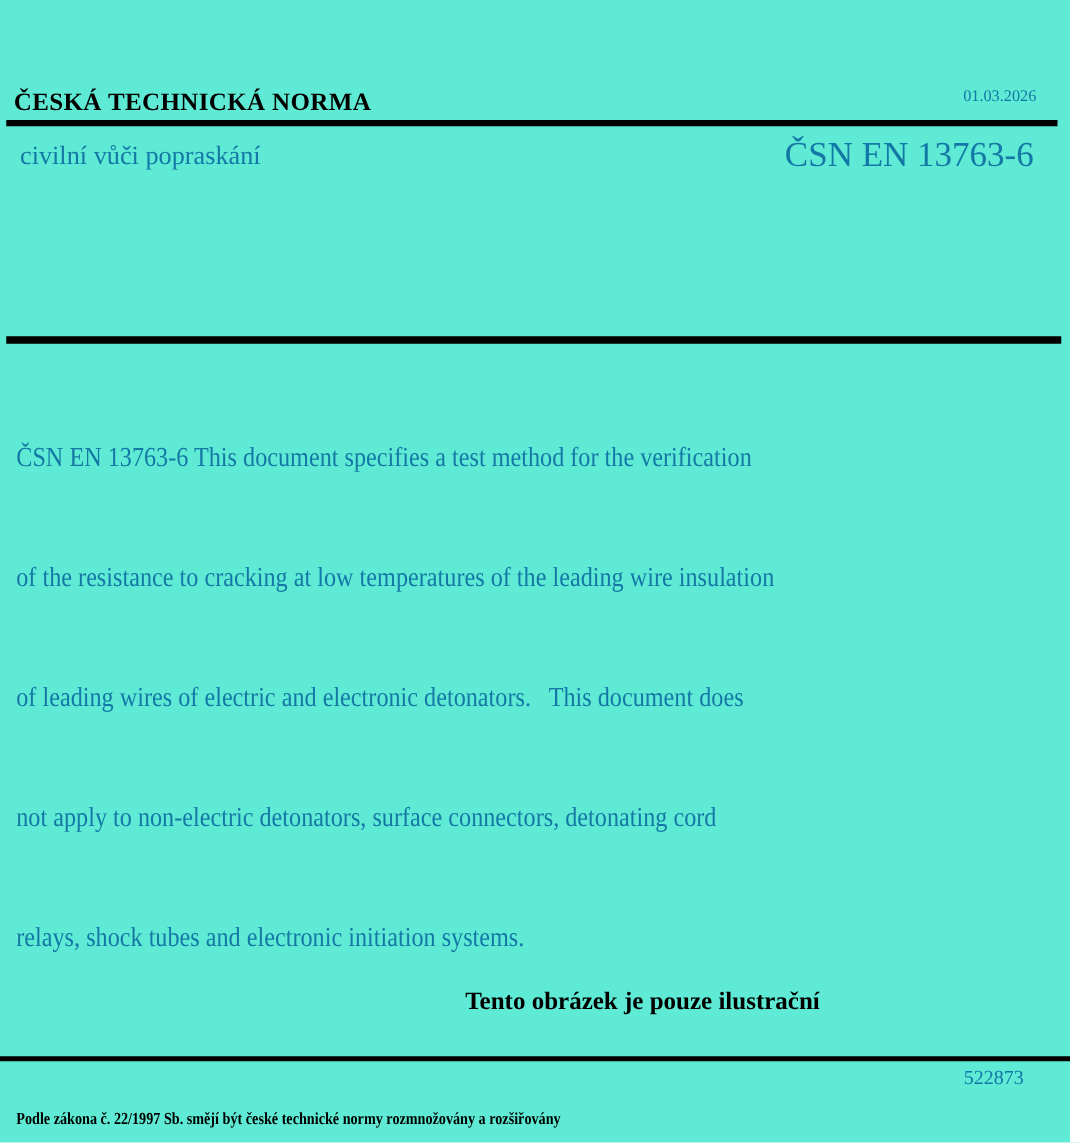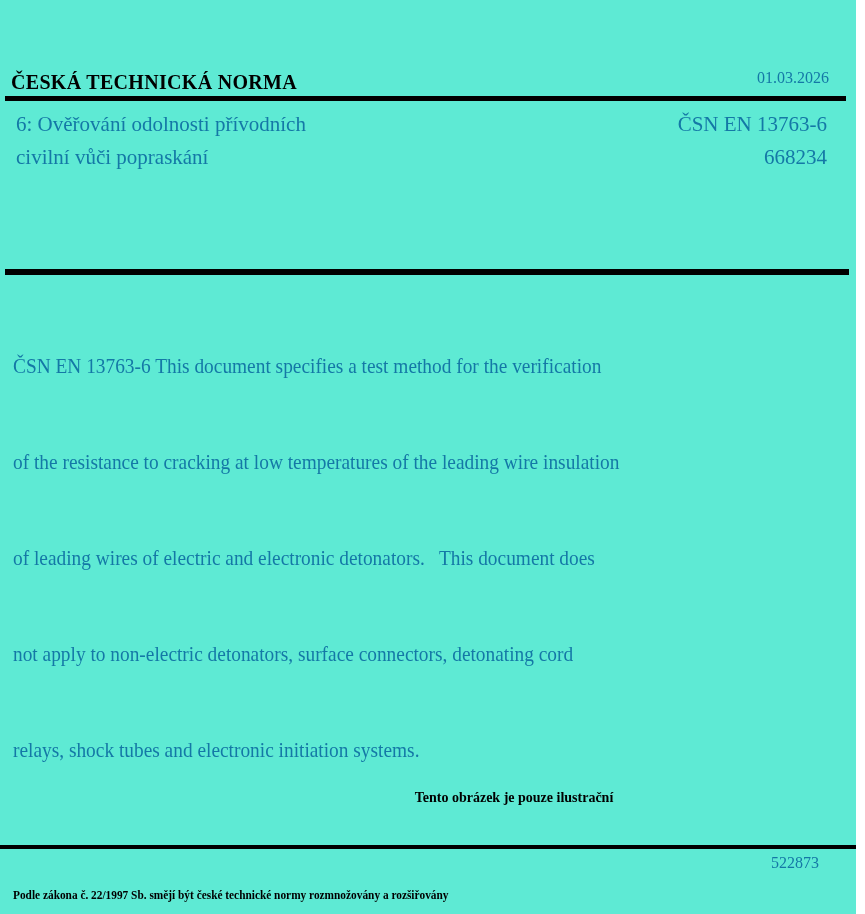--- a/index.html
+++ b/index.html
@@ -17,60 +17,60 @@
   
   .header-title {
     left: 11px; top: 71px;
     font-size: 20px; font-weight: bold;
     letter-spacing: 0.3px;
     color: #000;
     white-space: nowrap;
   }
   .header-date {
     right: 27px; top: 69px;
-    font-size: 16px;
+    font-size: 13px;
     color: var(--accent, #1478A6);
     white-space: nowrap;
   }
   .rule { background: #000; }
   .rule-1 { left: 5px; top: 96px; width: 841px; height: 5px; }
   .rule-2 { left: 5px; top: 269px; width: 844px; height: 6px; }
   .rule-footer { left: 0px; top: 845px; width: 865px; height: 4px; }
 
   
   .norm-title {
     left: 16px; top: 108px;
     font-size: 21px;
     line-height: 33px;
     color: var(--accent, #1478A6);
   }
   .norm-refs {
     right: 29px; top: 108px;
-    font-size: 21px;
+    font-size: 28px;
     line-height: 33px;
     color: var(--accent, #1478A6);
-    text-align: right;
+    text-align: left;
   }
 
   
   .abstract {
     left: 13px; top: 286px;
     font-size: 22px;
     line-height: 32px;
     color: var(--accent, #1478A6);
     transform: scaleX(0.88);
     transform-origin: left top;
     white-space: pre;
   }
 
   
   .watermark {
     left: 514px; top: 790px;
     transform: translateX(-50%);
-    font-size: 14px;
+    font-size: 20px;
     font-weight: bold;
     color: #000;
     white-space: nowrap;
   }
 
   
   .footer-legal {
     left: 13px; top: 854px;
     font-size: 13.5px;
     font-weight: bold;
@@ -90,26 +90,24 @@
 </head>
 <body>
 
 <div class="page">
 
   <div class="abs header-title">ČESKÁ TECHNICKÁ NORMA</div>
   <div class="abs header-date">01.03.2026</div>
   <div class="abs rule rule-1"></div>
 
   <div class="abs norm-title">
-    <div>6: Ověřování odolnosti přívodních</div>
     <div>civilní vůči popraskání</div>
   </div>
   <div class="abs norm-refs">
     <div>ČSN EN 13763-6</div>
-    <div>668234</div>
   </div>
 
   <div class="abs rule rule-2"></div>
 
   <div class="abs abstract">
     <div>ČSN EN 13763-6 This document specifies a test method for the verification</div>
     <div>of the resistance to cracking at low temperatures of the leading wire insulation</div>
     <div>of leading wires of electric and electronic detonators.   This document does</div>
     <div>not apply to non-electric detonators, surface connectors, detonating cord</div>
     <div>relays, shock tubes and electronic initiation systems.</div>

